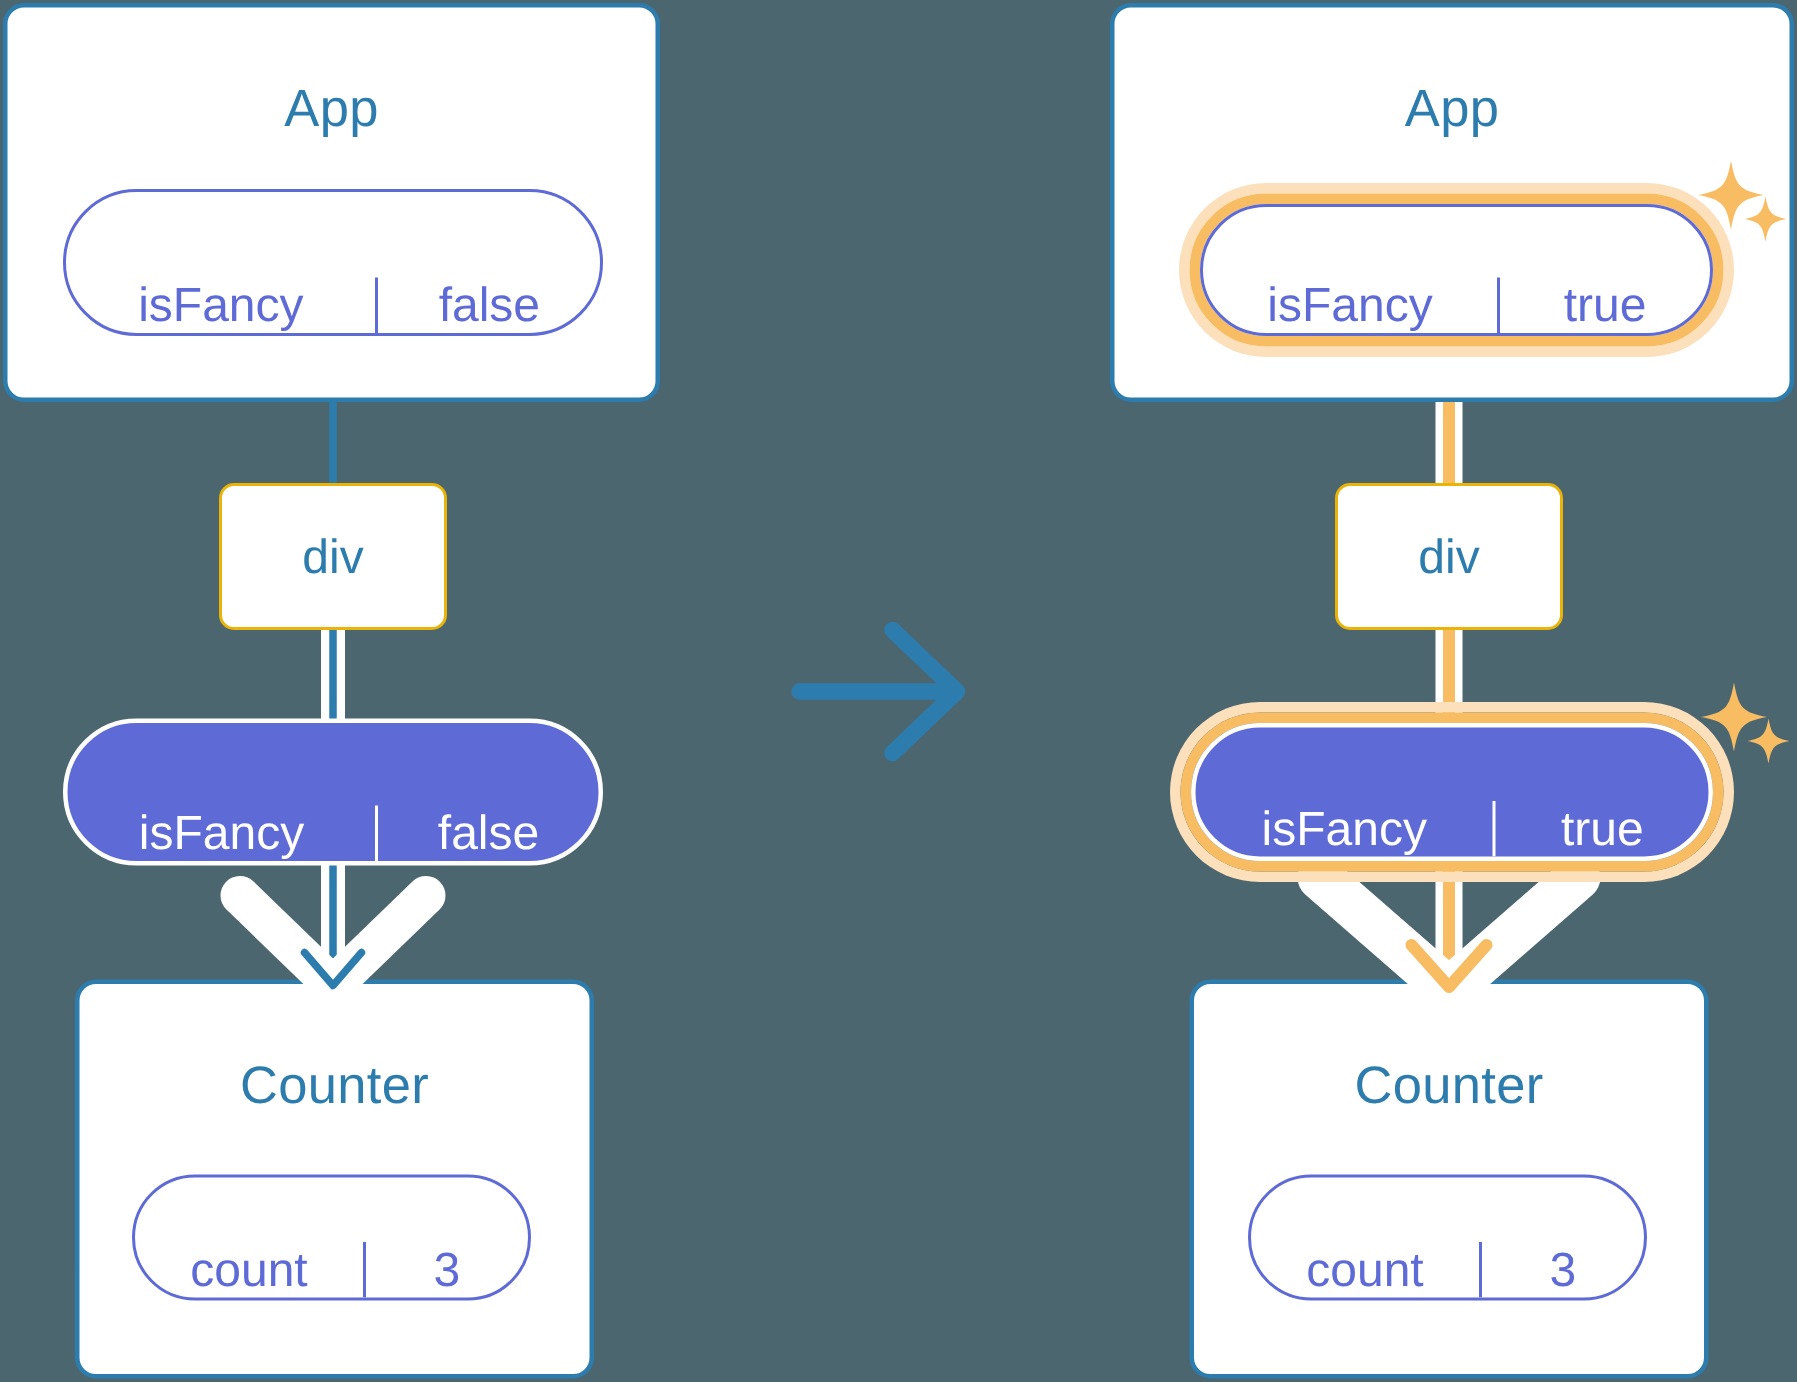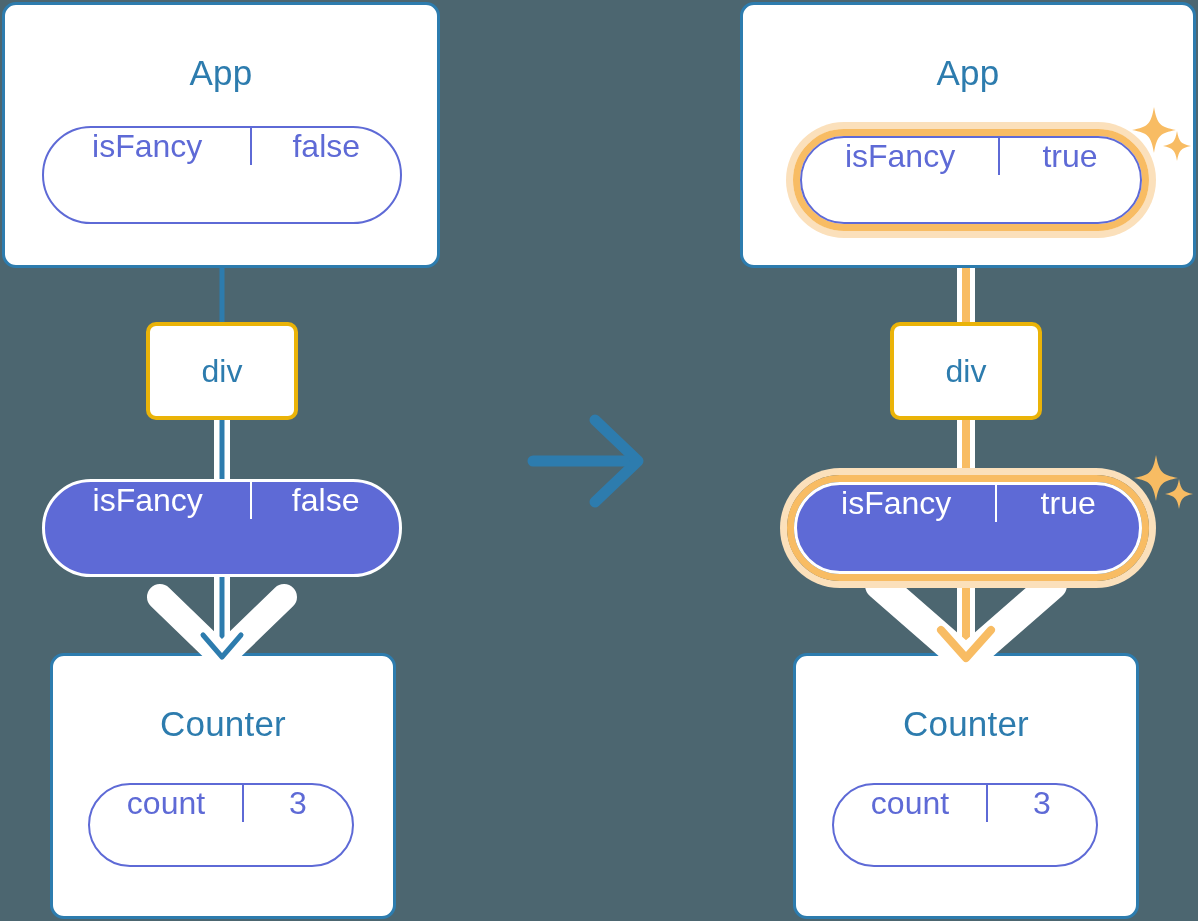--- a/index.html
+++ b/index.html
@@ -31,35 +31,35 @@
     text-align:center;
     color:#2d7cae;
     font-size:35px;
     letter-spacing:.2px;
   }
 
   
   .divbox{
     position:absolute;
     background:#ffffff;
-    border:4px solid #eab308;
+    border:2px solid #eab308;
     border-radius:10px;
     box-sizing:border-box;
     display:flex;align-items:center;justify-content:center;
     color:#2d7cae;
     font-size:32px;
     z-index:3;
   }
 
   
   .pill{
     position:absolute;
     box-sizing:border-box;
     display:flex;
-    align-items:flex-start;
+    align-items:flex-end;
     border-radius:999px;
     overflow:hidden;
     z-index:5;
   }
   .pill .cell{
     display:flex;align-items:center;justify-content:center;
     font-size:32px;
     box-sizing:border-box;
   }
   .pill .cell.key{flex:0 0 58%;}

